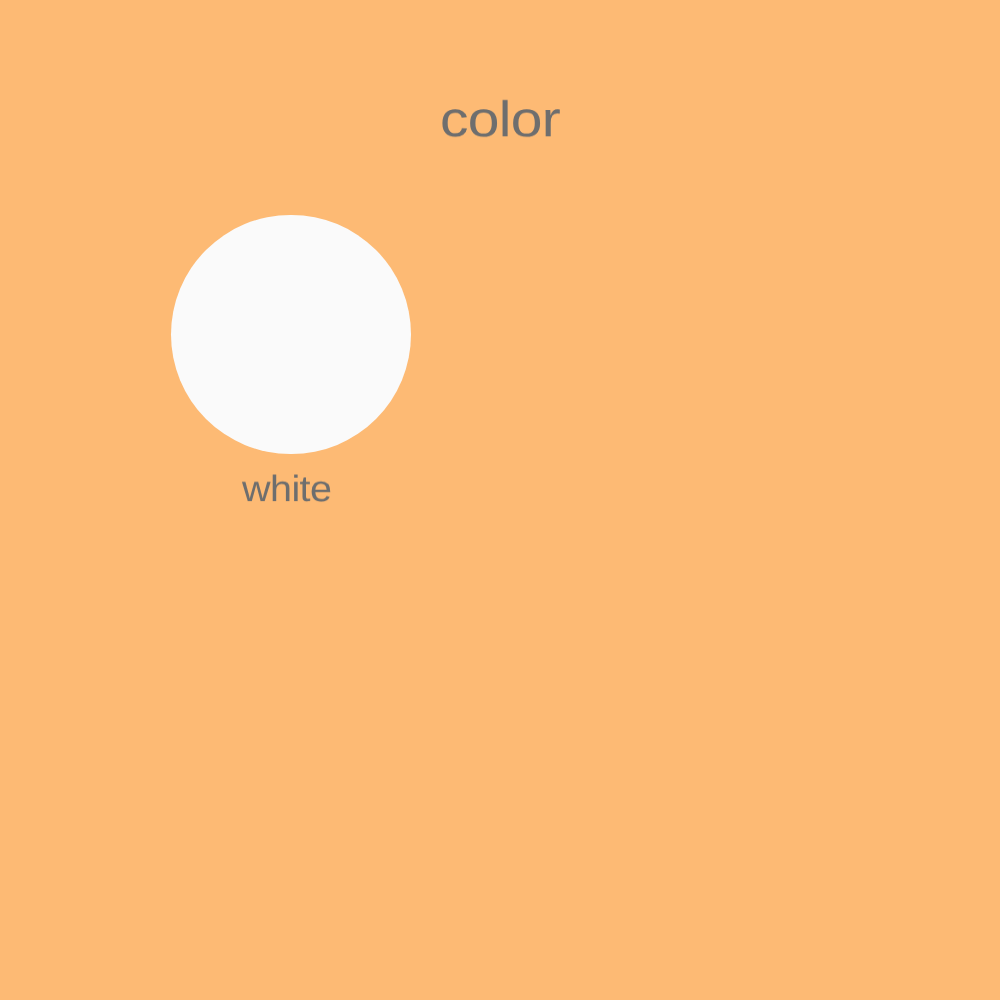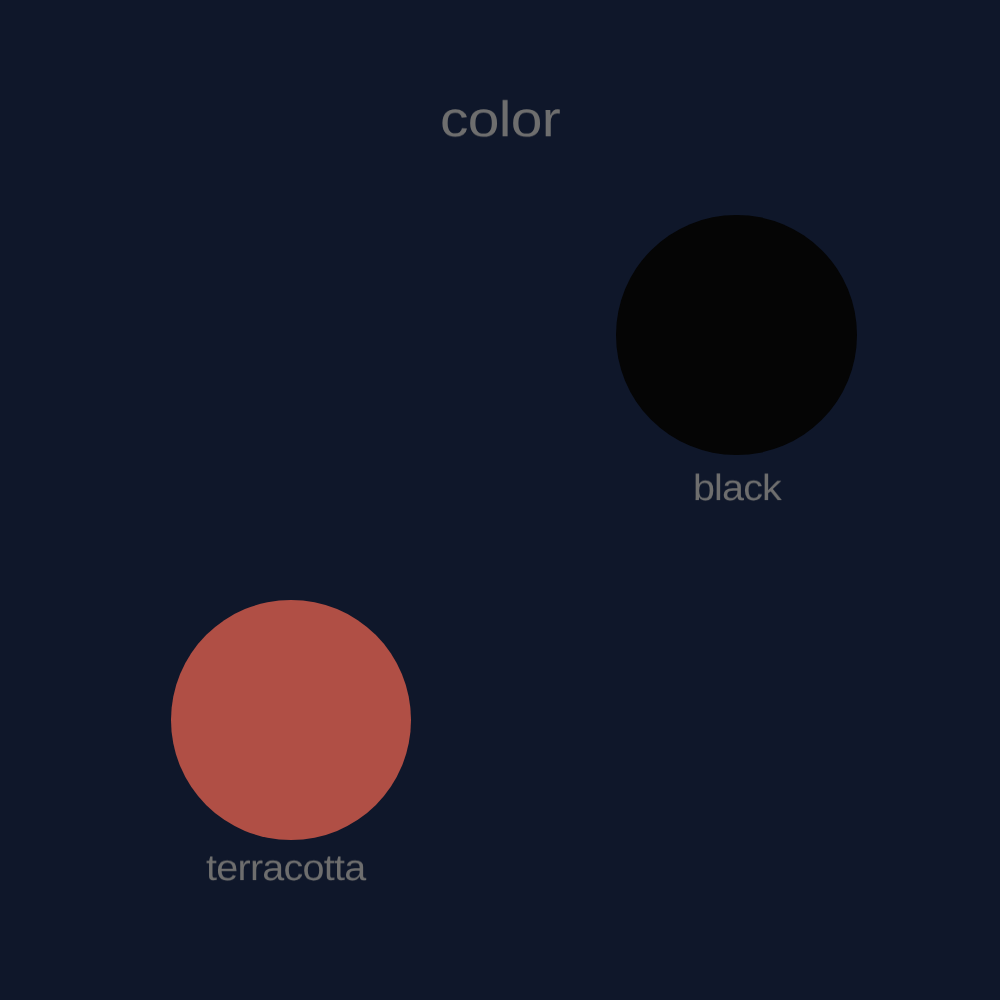--- a/index.html
+++ b/index.html
@@ -13,21 +13,21 @@
     height: 1000px;
     overflow: hidden;
     font-family: "Liberation Sans", sans-serif;
     -webkit-font-smoothing: antialiased;
     text-rendering: geometricPrecision;
   }
   .canvas {
     position: relative;
     width: 1000px;
     height: 1000px;
-    background: #0f172a;
+    background: #fdba74;
     overflow: hidden;
   }
 
   
   .page-title {
     position: absolute;
     left: 440.1px;
     top: 101.6px;
     display: inline-block;
     font-size: 57px;
@@ -72,26 +72,22 @@
 </style>
 </head>
 <body style="background: rgb(255, 255, 255);">
 
 <div class="canvas">
 
   <div class="page-title" style="color: rgb(110, 110, 110);">color</div>
 
   <div class="swatch-grid">
 
-
-    <div class="swatch" style="left:616.4px; top:214.6px; width:240.9px; height:286.9px;">
-      <div class="swatch-dot" style="left: 0px; top: 0px; width: 240.9px; height: 240.9px; background: rgb(5, 5, 5);"></div>
-      <div class="swatch-label" style="left: 76.3px; top: 260.5px; letter-spacing: -0.85px; color: rgb(110, 110, 110);">black</div>
+    <div class="swatch" style="left:171.3px; top:214.6px; width:239.6px; height:287.4px;">
+      <div class="swatch-dot" style="left: 0px; top: 0px; width: 239.6px; height: 239.6px; background: rgb(250, 250, 250);"></div>
+      <div class="swatch-label" style="left: 70.5px; top: 261.5px; letter-spacing: -0.55px; color: rgb(110, 110, 110);">white</div>
     </div>
 
-    <div class="swatch" style="left:171.3px; top:600.4px; width:239.6px; height:281.1px;">
-      <div class="swatch-dot" style="left: 0px; top: 0px; width: 239.6px; height: 239.6px; background: rgb(176, 79, 69);"></div>
-      <div class="swatch-label" style="left: 34.8px; top: 254.6px; letter-spacing: -0.74px; color: rgb(110, 110, 110);">terracotta</div>
-    </div>
+
 
 
   </div>
 </div>
 
 </body></html>

